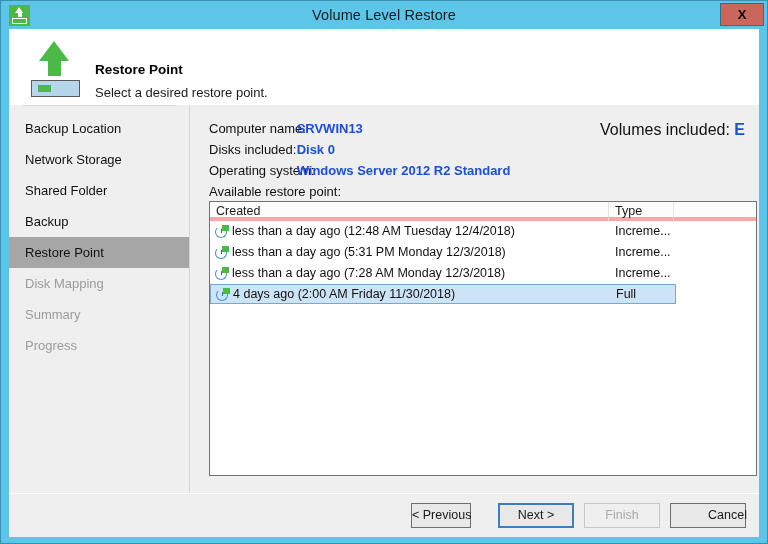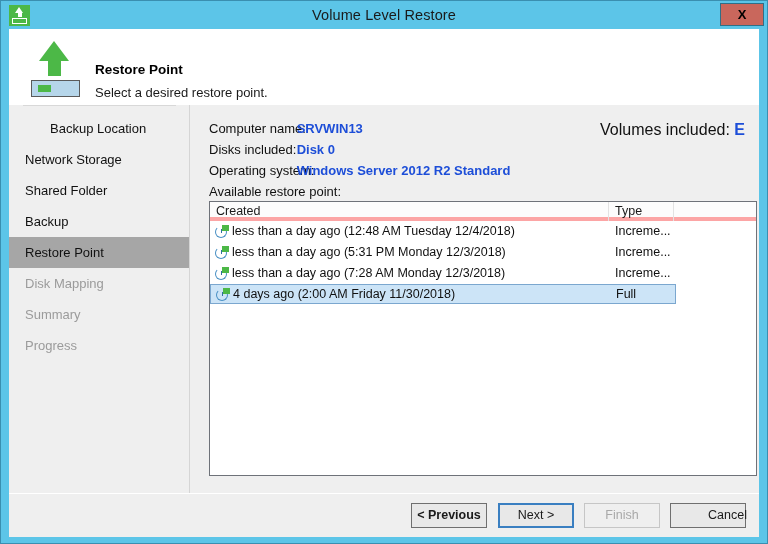--- a/index.html
+++ b/index.html
@@ -293,21 +293,21 @@
     text-align: center;
     font-size: 12.5px;
     color: #1a1a1a;
     background: #e8e8e8;
     border: 1px solid #6f6f6f;
     cursor: pointer;
     white-space: nowrap;
   }
   .btn.focused { border: 2px solid #3a7fc1; line-height: 21px; }
   .btn.disabled { color: #a8a8a8; border-color: #c6c6c6; background: #efefef; cursor: default; }
-  #btn-previous { left: 402px; width: 76px; font-weight: bold; }
+  #btn-previous { left: 402px; width: 60px; }
   #btn-next     { left: 489px; width: 76px; }
   #btn-finish   { left: 575px; width: 76px; }
   #btn-cancel   { left: 661px; width: 76px; padding-left: 37px; }
 </style>
 </head>
 <body>
 
 <div id="window">
 
   <div id="titlebar">
@@ -329,21 +329,21 @@
         <span class="hled"></span>
     </div>
     <div id="header-title">Restore Point</div>
     <div id="header-sub">Select a desired restore point.</div>
   </div>
 
   <div id="body">
 
     <div id="sidebar">
       <div id="sidebar-divider"></div>
-      <div class="nav-item" style="top:8px;margin-left:25px;">Backup Location</div>
+      <div class="nav-item" style="top:8px;">Backup Location</div>
       <div class="nav-item" style="top:39px;">Network Storage</div>
       <div class="nav-item" style="top:70px;">Shared Folder</div>
       <div class="nav-item" style="top:101px;">Backup</div>
       <div class="nav-item selected" style="top:132px;">Restore Point</div>
       <div class="nav-item disabled" style="top:163px;">Disk Mapping</div>
       <div class="nav-item disabled" style="top:194px;">Summary</div>
       <div class="nav-item disabled" style="top:225px;">Progress</div>
     </div>
 
     <div id="content">

